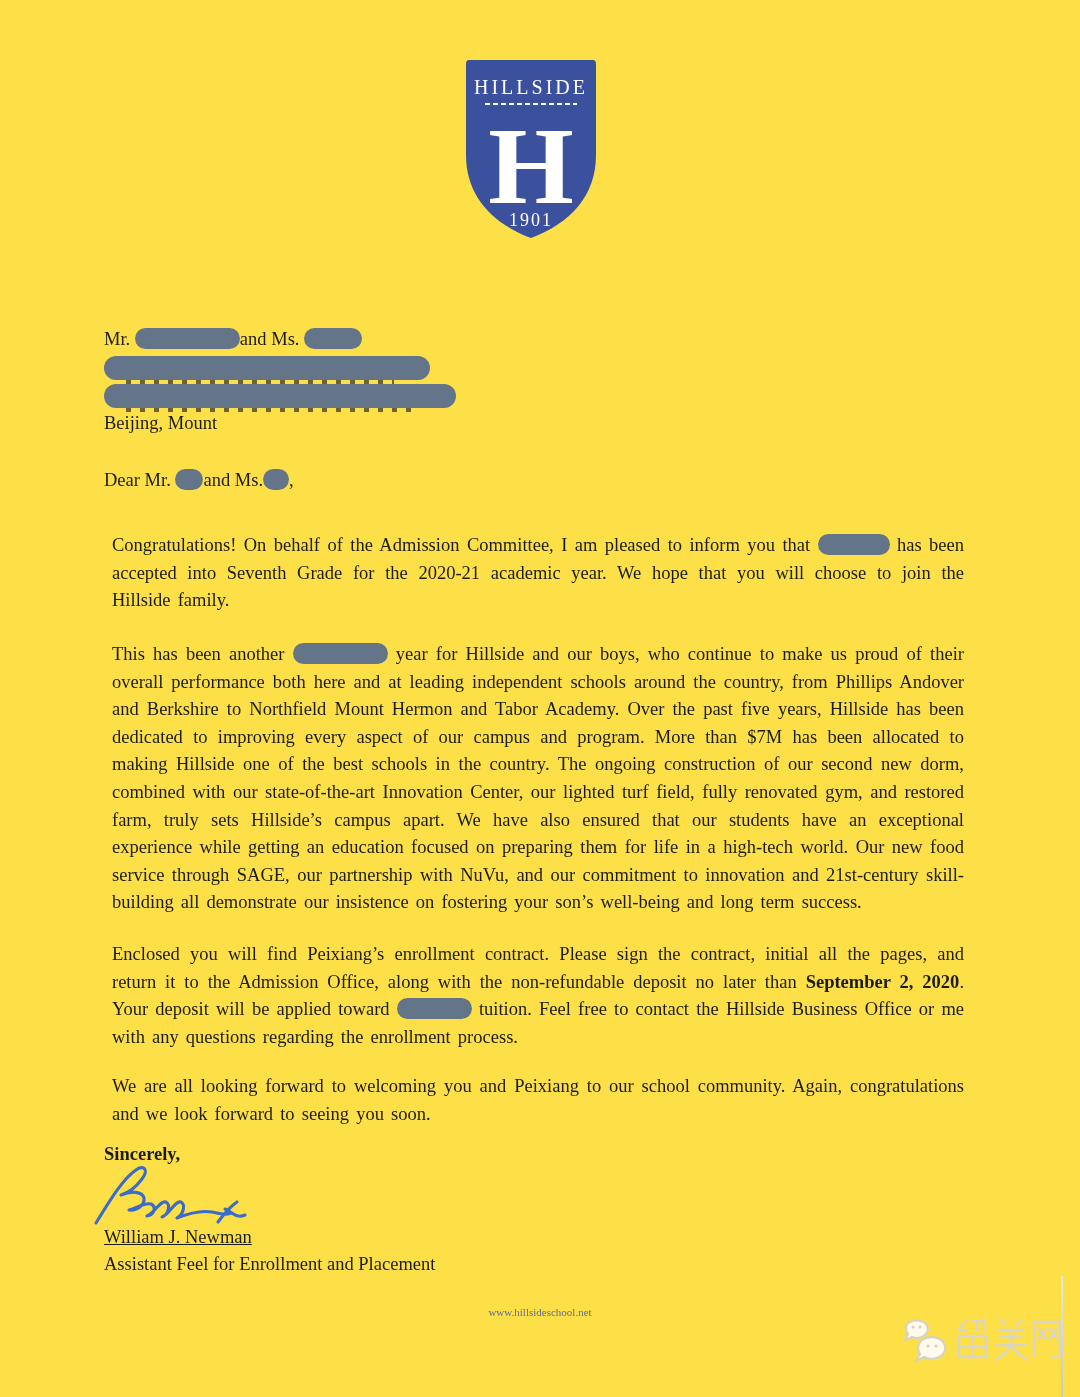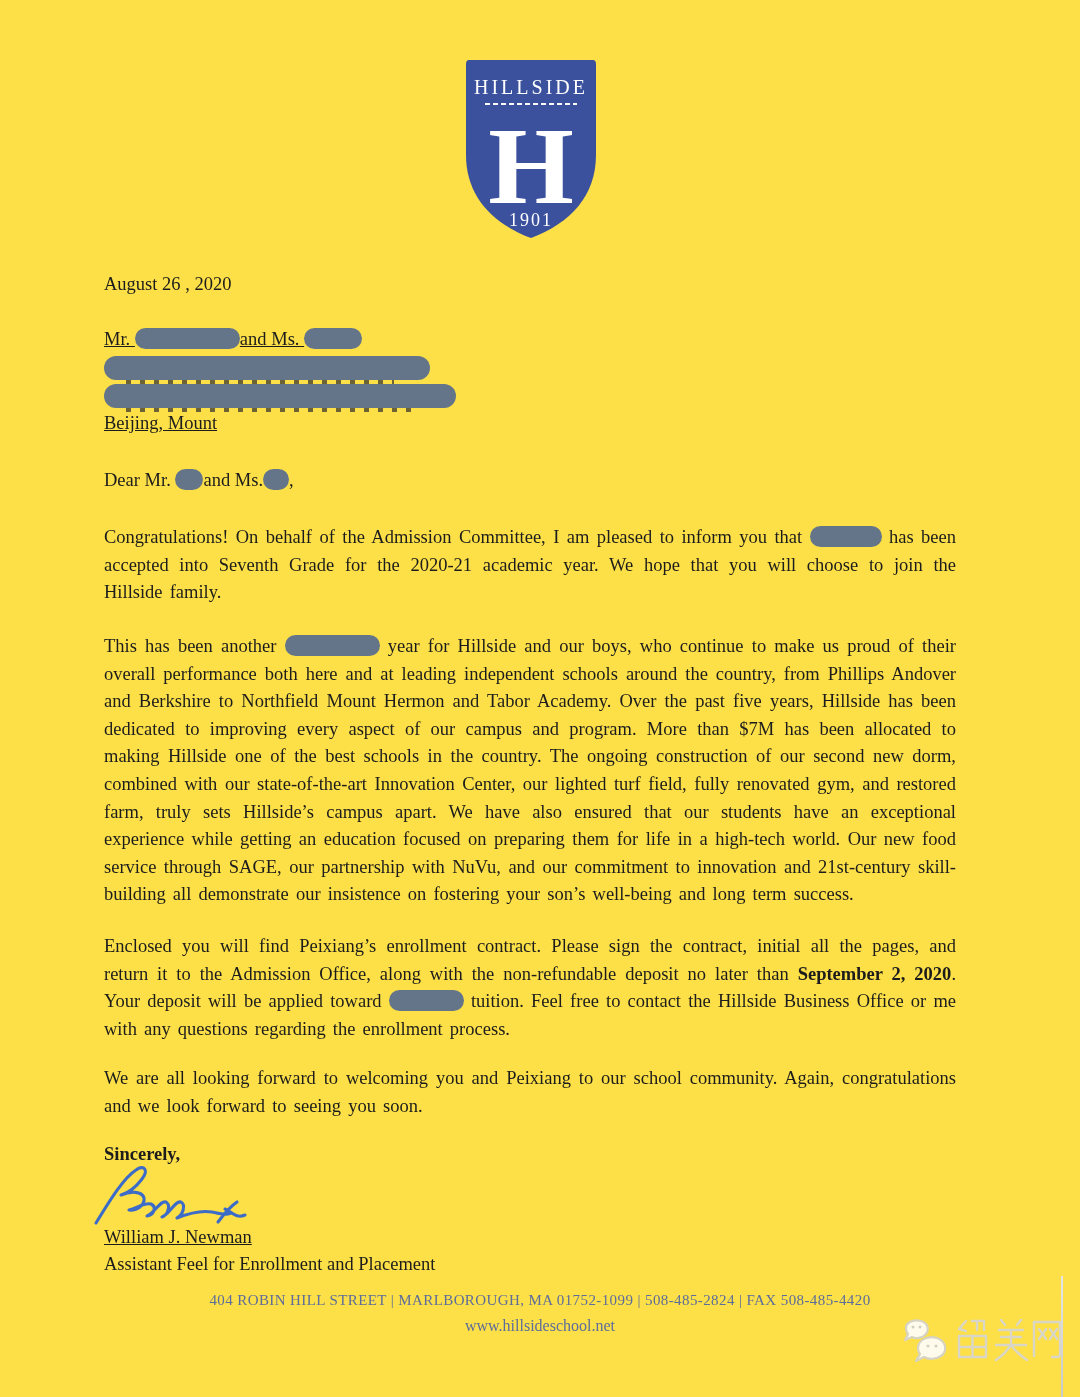--- a/index.html
+++ b/index.html
@@ -13,23 +13,23 @@
   }
   .page{position:absolute;inset:0;background:#fde047;}
 
   
   .logo{position:absolute;left:461px;top:57px;width:140px;height:184px;}
 
   
   .tblock{position:absolute;left:104px;width:852px;font-size:18.5px;line-height:27.6px;}
   .date{top:271px;}
   .address-block{top:326px;}
-  .address-block .line{height:28px;text-decoration:underline;}
+  .address-block .line{height:28px;}
   .salutation{top:467px;}
-  p.para{position:absolute;left:104px;width:852px;margin:0;
+  p.para{position:absolute;left:104px;width:852px;margin:8px;
          font-size:18.5px;line-height:27.6px;
          text-align:justify;text-align-last:left;word-spacing:2.5px;}
   .closing{top:1141px;font-weight:bold;}
   .signer-name{top:1224px;text-decoration:underline;}
   .signer-title{top:1251px;}
 
   
   .redaction{
     display:inline-block;height:21px;background:#64758a;
     border-radius:11px;vertical-align:-4px;
@@ -40,21 +40,21 @@
     background:repeating-linear-gradient(90deg,#2e2e2e 0 5px,transparent 5px 14px);
     opacity:.7;
   }
 
   
   .signature{position:absolute;left:92px;top:1164px;}
 
   
   .footer{position:absolute;left:0;top:1292px;width:1080px;text-align:center;color:#5c6c9b;}
   .footer .addr{font-size:15px;letter-spacing:.4px;}
-  .footer .site{font-size:16px;margin-top:8px;}
+  .footer .site{font-size:11px;margin-top:14px;}
 
   
   .watermark{position:absolute;left:898px;top:1318px;opacity:.9;}
   .edge-line{position:absolute;left:1061px;top:1276px;width:2px;height:121px;
              background:linear-gradient(#e6e6e6,#c9c9c9);}
 </style>
 </head>
 <body>
 
 <div class="page">
@@ -62,21 +62,20 @@
   <div class="logo">
     <svg width="140" height="184" viewBox="0 0 140 184">
       <path d="M8,3 H132 Q135,3 135,7 V98 C135,138 110,166 70,181 C30,166 5,138 5,98 V7 Q5,3 8,3 Z" fill="#3b519e"></path>
       <text x="70" y="37" text-anchor="middle" fill="#ffffff" font-family="Liberation Serif, serif" font-size="20" letter-spacing="3">HILLSIDE</text>
       <line x1="24" y1="47" x2="116" y2="47" stroke="#ffffff" stroke-width="2.2" stroke-dasharray="5,3"></line>
       <text x="70" y="146" text-anchor="middle" fill="#ffffff" font-family="Liberation Serif, serif" font-size="110" font-weight="bold">H</text>
       <text x="70" y="169" text-anchor="middle" fill="#ffffff" font-family="Liberation Serif, serif" font-size="18" letter-spacing="2">1901</text>
     </svg>
   </div>
 
-  <div class="tblock date">August 26 , 2020</div>
 
   <div class="tblock address-block">
     <div class="line">Mr. <span class="redaction" style="width: 105px;"></span>and Ms. <span class="redaction" style="width: 58px;"></span></div>
     <div class="line address-line"><span class="redaction" style="width: 326px;"></span></div>
     <div class="line address-line"><span class="redaction" style="width: 352px;"></span></div>
     <div class="line">Beijing, Mount</div>
   </div>
 
   <div class="tblock salutation">Dear Mr. <span class="redaction" style="width: 28px;"></span>and Ms.<span class="redaction" style="width: 26px;"></span>,</div>
 
@@ -92,21 +91,20 @@
       <path d="M4,59 C14,43 30,15 44,6 C52,0 57,6 50,15 C44,23 36,29 29,31 C39,27 50,27 52,34 C53,41 45,47 37,46 C45,44 53,38 59,40 C65,43 62,51 55,52 C63,49 68,36 74,38 C79,41 76,51 70,53 C78,50 83,36 89,38 C94,41 91,51 85,54 C95,50 108,46 120,48 C129,50 134,51 139,49"></path>
       <path d="M126,58 C132,50 139,42 145,38"></path>
       <path d="M133,45 C140,48 144,55 153,51"></path>
     </g>
   </svg>
 
   <div class="tblock signer-name">William J. Newman</div>
   <div class="tblock signer-title">Assistant Feel for Enrollment and Placement</div>
 
   <div class="footer">
-    <div class="addr">404 ROBIN HILL STREET  |  MARLBOROUGH, MA 01752-1099  |  508-485-2824  |  FAX 508-485-4420</div>
     <div class="site">www.hillsideschool.net</div>
   </div>
 
   <div class="watermark" title="留美网">
     <svg width="166" height="50" viewBox="0 0 166 50">
       <g stroke="#d2d2d2" stroke-width="2.2" fill="#ffffff" stroke-linecap="round" stroke-linejoin="round">
 
         <path d="M8,10 C8,4 16,1 23,3 C30,5 32,12 27,17 C24,20 18,21 14,19 L7,22 L10,16 C8,14 8,12 8,10 Z"></path>
 
         <path d="M20,30 C20,22 30,17 39,20 C48,23 50,33 43,38 C39,41 31,42 26,39 L18,43 L22,36 C20,34 20,32 20,30 Z"></path>

